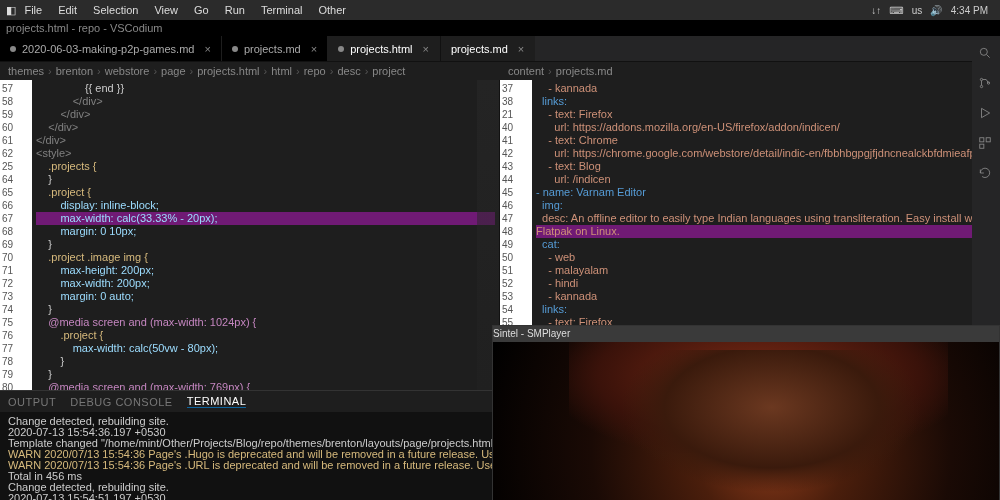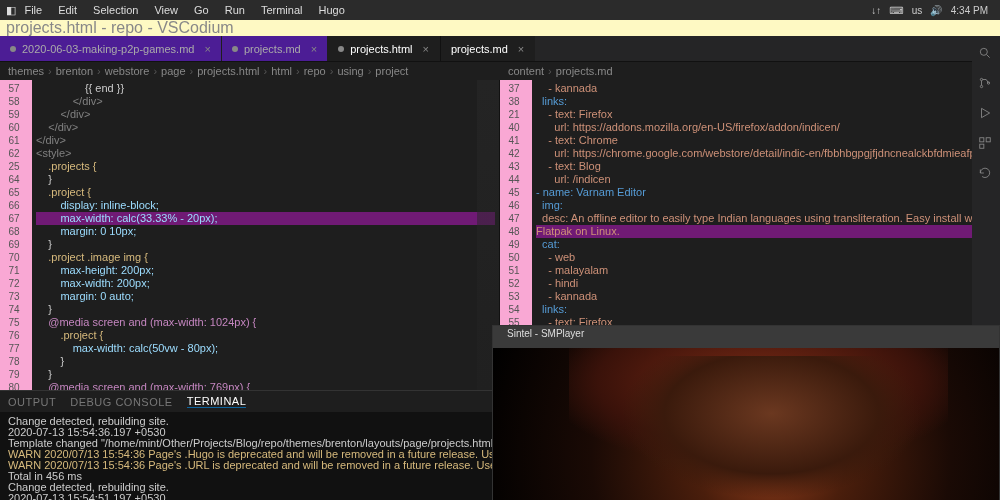--- a/index.html
+++ b/index.html
@@ -1,71 +1,71 @@
 <!DOCTYPE html>
 <html><head>
 <meta charset="utf-8">
 <style>
 *{margin:0;padding:0;box-sizing:border-box;font-family:'Segoe UI',Tahoma,sans-serif;font-size:11px}
 body{background:#1e1e1e;color:#ccc;width:1000px;height:500px;overflow:hidden;position:relative}
 .menubar{height:20px;background:#2b2b2b;display:flex;align-items:center;padding:0 6px;color:#ddd}
 .menubar .mi{padding:2px 8px;cursor:pointer}
 .menubar .tray{margin-left:auto;display:flex;align-items:center;gap:8px;padding-right:6px}
 .menubar .tray span{font-size:10px;color:#ccc}
-.titlebar{height:16px;background:#fef9c3;color:#888;padding:0 6px;font-size:16px;line-height:16px}
+.titlebar{height:16px;background:#000000;color:#888;padding:0 6px;font-size:11px;line-height:16px}
 .tabs{height:26px;background:#252526;display:flex;align-items:stretch;border-bottom:1px solid #111}
-.tab{padding:5px 10px;background:#4c1d95;color:#aaa;display:flex;align-items:center;gap:6px;border-right:1px solid #1e1e1e;font-size:10px;white-space:nowrap}
+.tab{padding:5px 10px;background:#000000;color:#aaa;display:flex;align-items:center;gap:6px;border-right:1px solid #1e1e1e;font-size:10px;white-space:nowrap}
 .tab.active{background:#1e1e1e;color:#fff}
 .tab .dot{width:6px;height:6px;border-radius:50%;background:#888}
 .tab .x{color:#888;margin-left:4px}
 .tabs .actions{margin-left:auto;display:flex;align-items:center;gap:8px;padding:0 10px;color:#888}
 .breadcrumb{height:18px;background:#1e1e1e;color:#888;font-size:10px;padding:2px 8px;display:flex;align-items:center;gap:4px}
 .breadcrumb .sep{color:#555}
 .split{display:flex;height:310px}
 .pane{flex:1;display:flex;overflow:hidden;position:relative;border-right:1px solid #111}
-.gutter{width:32px;text-align:center;color:#555;padding:2px 6px 2px 2px;background:#f9a8d4;user-select:none}
+.gutter{width:32px;text-align:left;color:#555;padding:2px 6px 2px 2px;background:#ffffff;user-select:none}
 .gutter div{height:13px;line-height:13px;font-size:10px}
 .code{flex:1;padding:2px 4px;font-family:Consolas,monospace;white-space:pre;overflow:hidden;font-size:10px;line-height:13px}
 .ln{height:13px}
 .minimap{position:absolute;right:0;top:0;width:22px;height:100%;background:linear-gradient(#2a2a2a,#222);opacity:.5}
 .tok-tag{color:#808080}
 .tok-sel{color:#d7ba7d}
 .tok-prop{color:#9cdcfe}
 .tok-key{color:#c586c0}
 .tok-ykey{color:#569cd6}
 .tok-str{color:#ce9178}
 .tok-link{color:#ce9178;}
 .lnhl{background:#701a75}
 .term-tabs{height:22px;background:#1e1e1e;border-top:1px solid #333;display:flex;align-items:center;padding:0 8px;gap:14px;color:#777;font-size:9px}
 .term-tabs .tt{cursor:pointer;letter-spacing:.5px}
 .term-tabs .tt.active{color:#fff;border-bottom:1px solid #0e639c}
 .terminal{height:88px;background:#111;color:#ccc;font-family:Consolas,monospace;font-size:9px;line-height:11px;padding:4px 8px;overflow:hidden;white-space:pre-wrap}
 .terminal .warn{color:#d7ba7d}
 .activity{position:absolute;right:0;top:36px;width:28px;height:340px;background:#252526;display:flex;flex-direction:column;align-items:center;gap:14px;padding-top:10px}
 .activity .ic{width:16px;height:16px;color:#888}
 .smplayer{position:absolute;right:0;bottom:0;width:508px;height:175px;background:#000;border:1px solid #333}
-.smplayer .tb{height:22px;background:#3a3a3a;color:#ddd;font-size:10px;padding:0 14px;line-height:16px}
+.smplayer .tb{height:16px;background:#3a3a3a;color:#ddd;font-size:10px;padding:0 0;line-height:16px}
 .smplayer .vid{width:100%;height:159px;background:radial-gradient(circle at 55% 70%,#8b3a1a 0%,#4a1e0c 25%,#1a0a05 60%,#000 100%);position:relative;overflow:hidden}
 .smplayer .face{position:absolute;left:25%;top:5%;width:60%;height:90%;background:radial-gradient(ellipse at 50% 40%,#6b3820 0%,#3a1a0c 50%,transparent 70%)}
 .smplayer .hair{position:absolute;left:15%;top:0;width:75%;height:70%;background:radial-gradient(ellipse at 50% 30%,#7a2a15 0%,#3a120a 60%,transparent 80%)}
 svg{width:14px;height:14px;fill:none;stroke:currentColor;stroke-width:1.5}
 </style>
 </head>
 <body>
 
 <div class="menubar">
   <span>◧</span>
   <span class="mi">File</span>
   <span class="mi">Edit</span>
   <span class="mi">Selection</span>
   <span class="mi">View</span>
   <span class="mi">Go</span>
   <span class="mi">Run</span>
   <span class="mi">Terminal</span>
-  <span class="mi">Hugo</span>
+  <span class="mi">Other</span>
   <div class="tray">
     <span>↓↑</span>
     <span>⌨</span>
     <span>us</span>
     <span>🔊</span>
     <span>4:34 PM</span>
   </div>
 </div>
 
 <div class="titlebar">projects.html - repo - VSCodium</div>
@@ -105,21 +105,21 @@
       <span>webstore</span>
       <span class="sep">›</span>
       <span>page</span>
       <span class="sep">›</span>
       <span>projects.html</span>
       <span class="sep">›</span>
       <span>html</span>
       <span class="sep">›</span>
       <span>repo</span>
       <span class="sep">›</span>
-      <span>using</span>
+      <span>desc</span>
       <span class="sep">›</span>
       <span>project</span>
     </div>
   <div class="breadcrumb" style="flex:1" id="bc-right">
       <span>content</span>
       <span class="sep">›</span>
       <span>projects.md</span>
     </div>
 </div>
 

